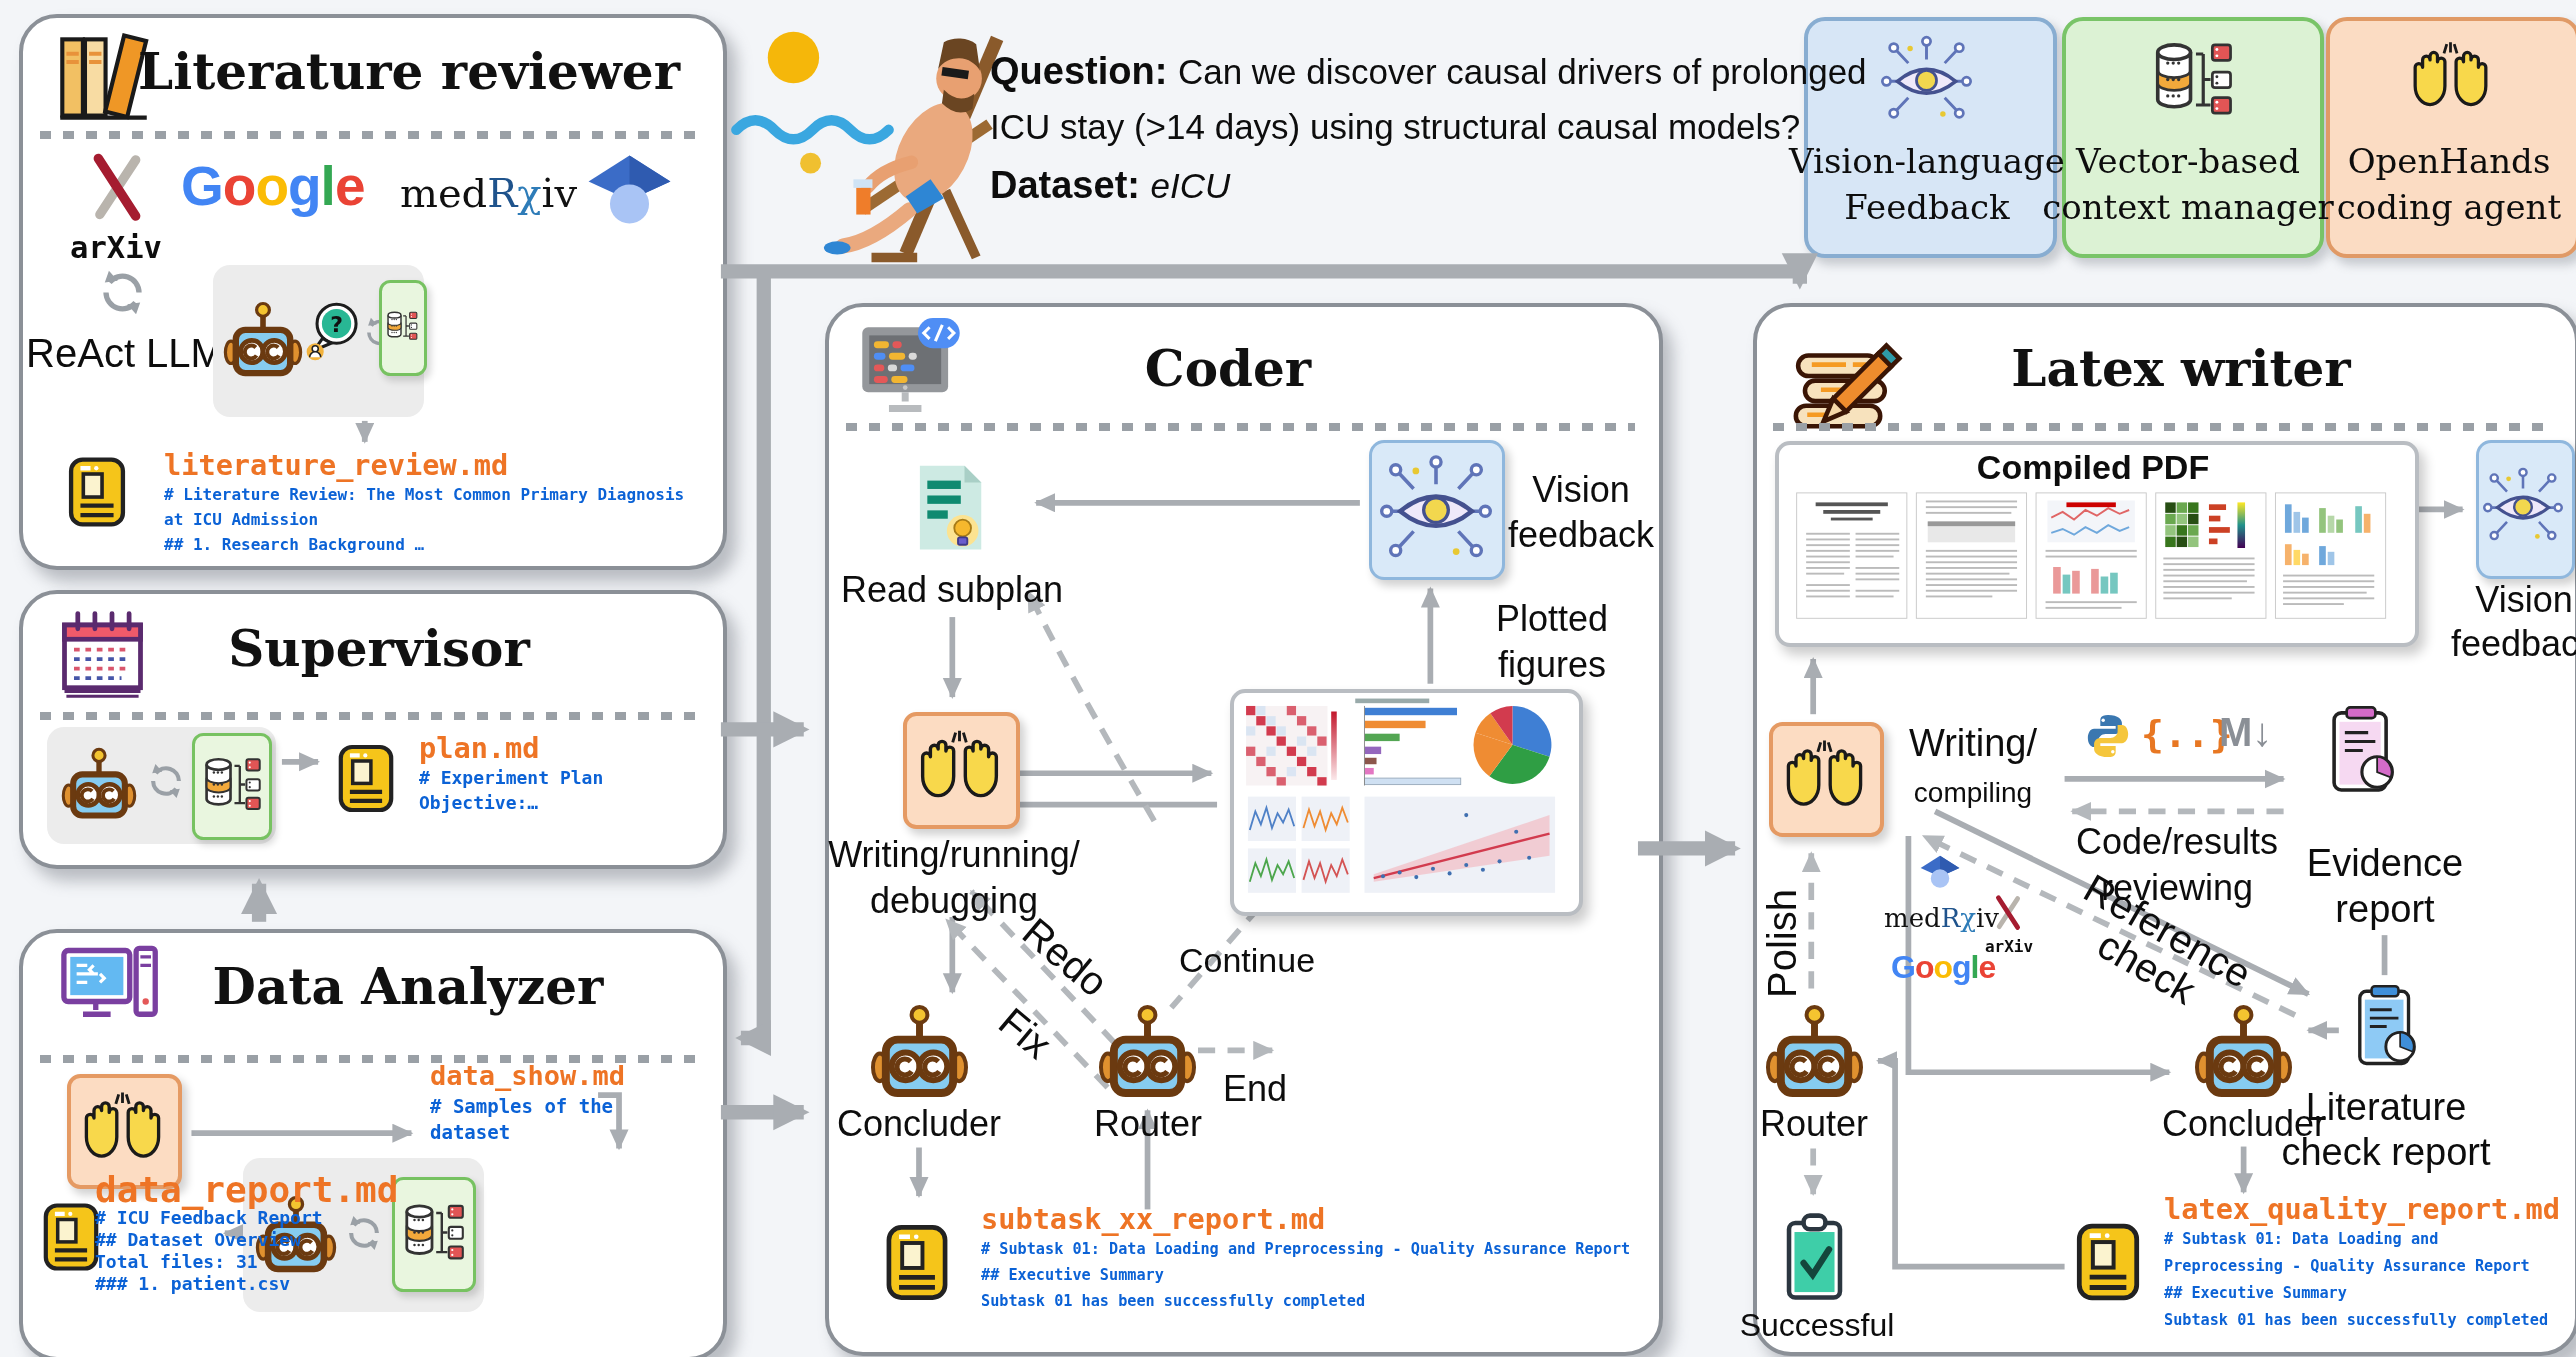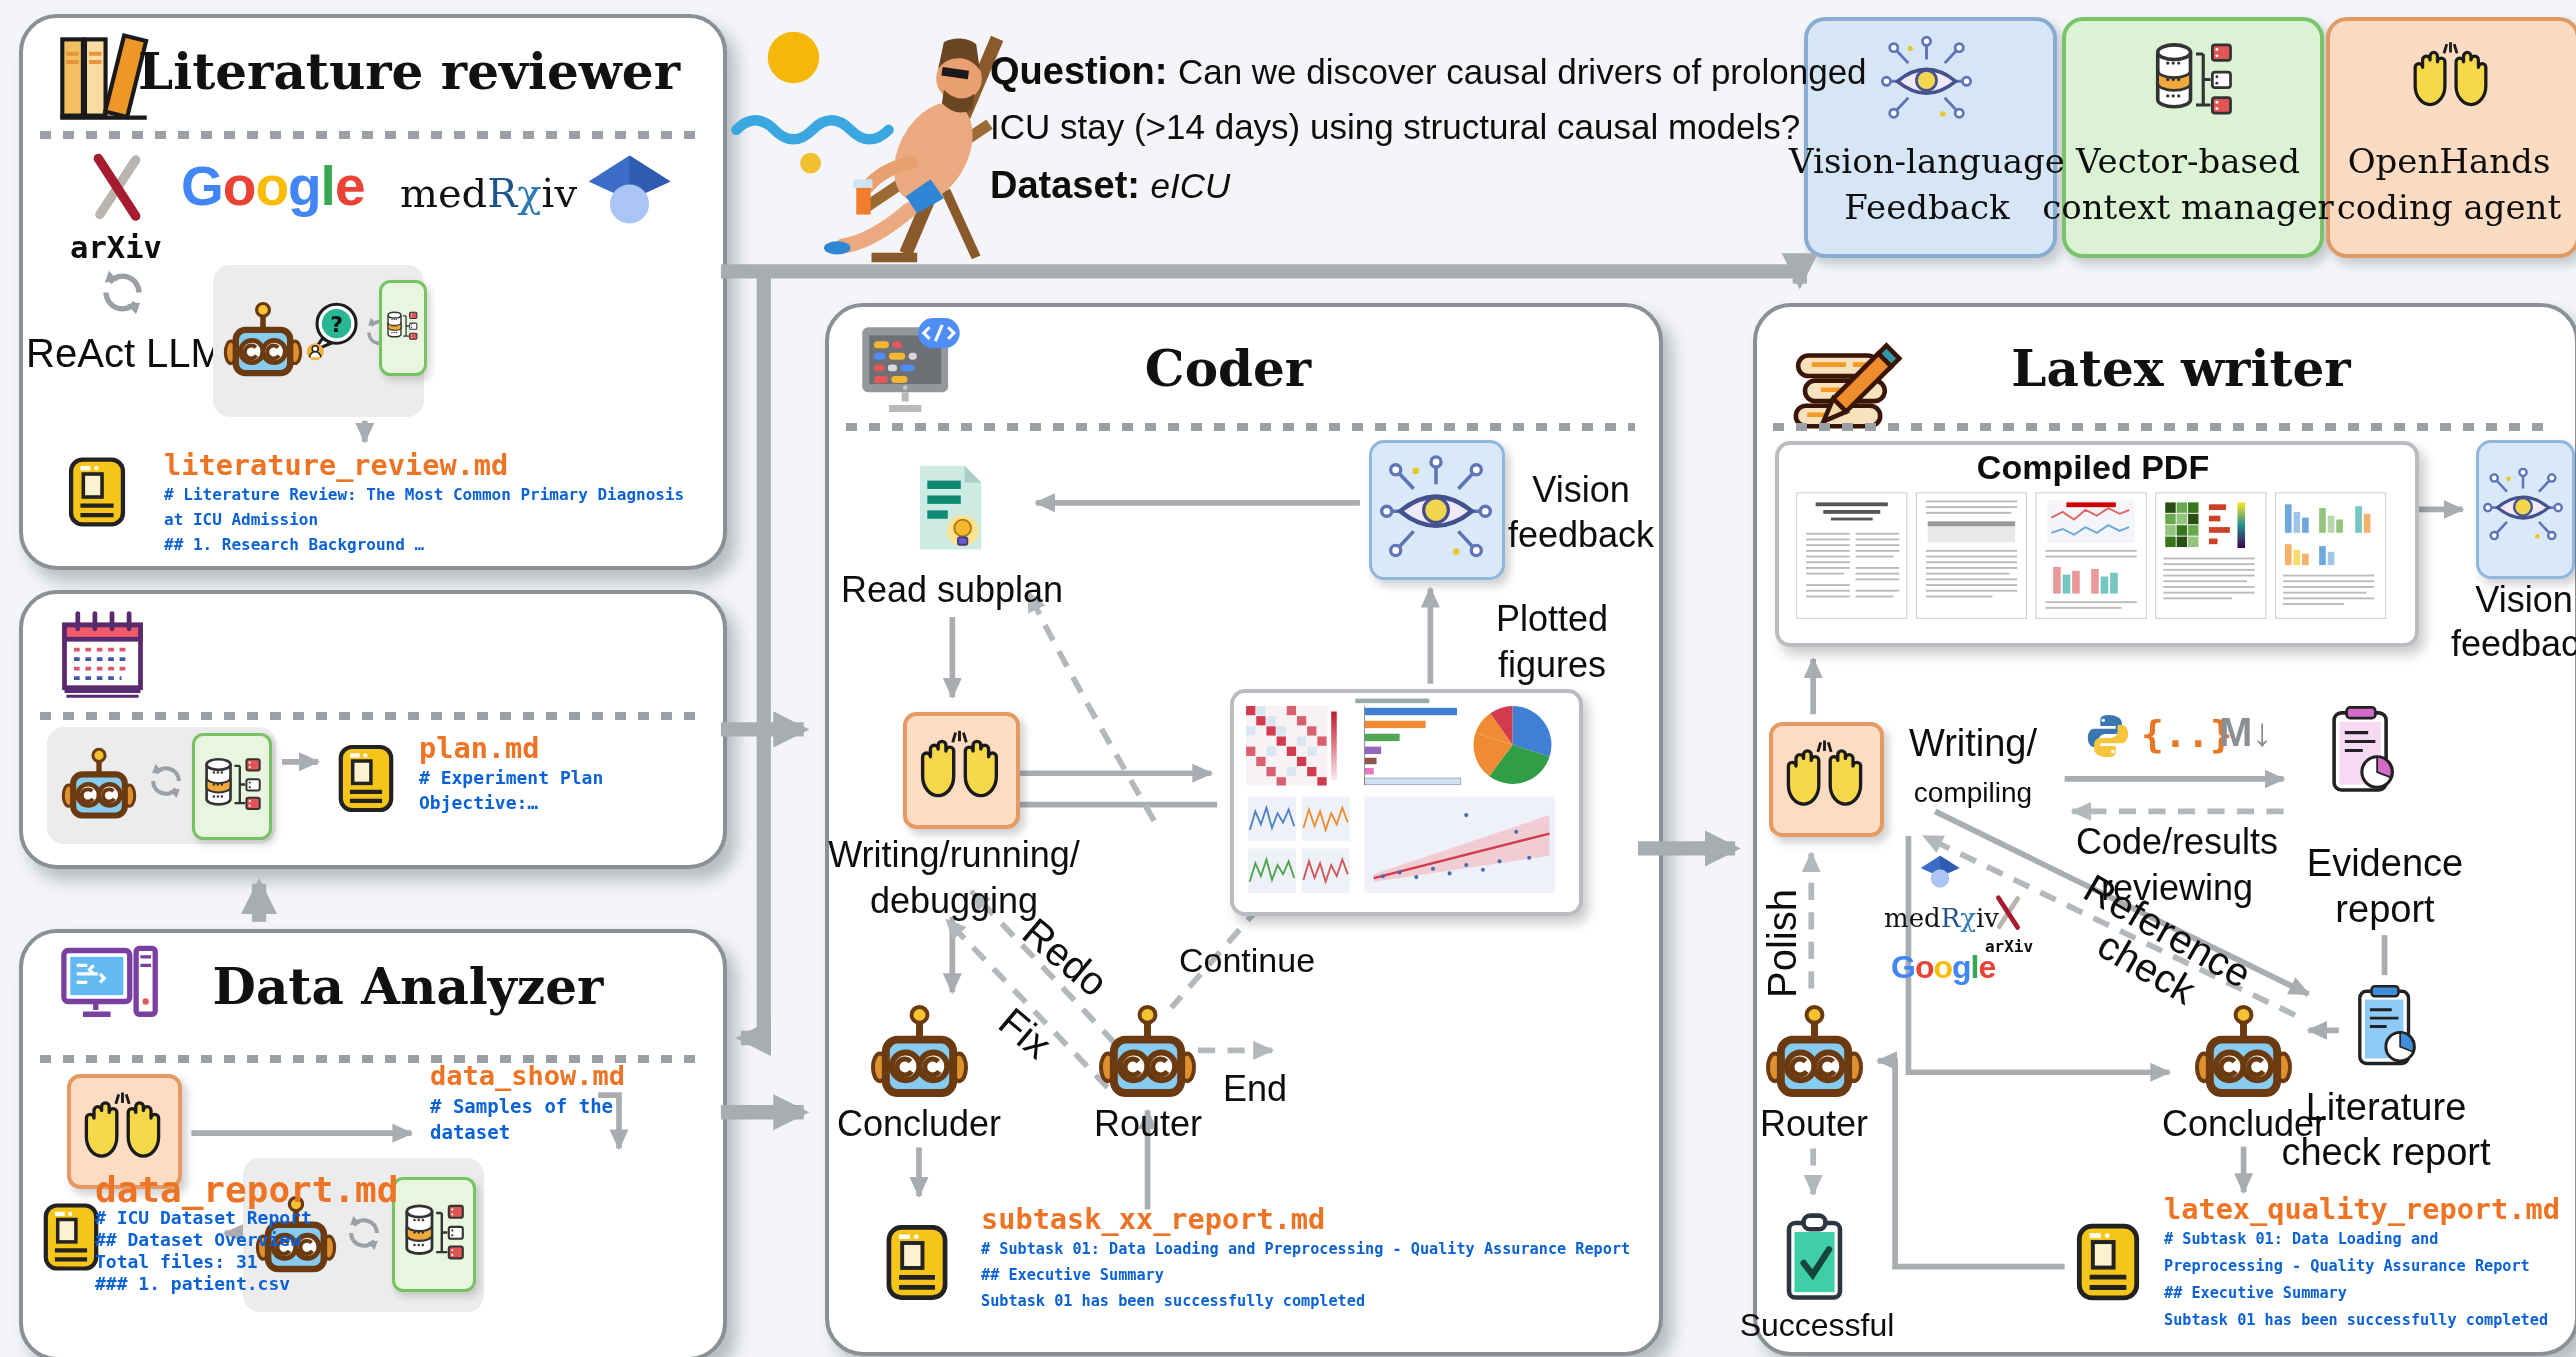--- a/index.html
+++ b/index.html
@@ -401,20 +401,21 @@
 <div class="fblock" style="left:164px;top:448px">
   <div class="fname">literature_review.md</div>
   <div class="fline" style="font-size:16px;line-height:25px"># Literature Review: The Most Common Primary Diagnosis</div>
   <div class="fline" style="font-size:16px;line-height:25px">at ICU Admission</div>
   <div class="fline" style="font-size:16px;line-height:25px">## 1. Research Background …</div>
 </div>
 
 <svg class="abs" style="left:55px;top:602px" width="95" height="103" viewBox="0 0 100 108">
       <use href="#sym-cal"></use>
     </svg>
+<div class="title" style="left:379px;top:619px">Supervisor</div>
 <div class="dotline" style="left:40px;top:712px;width:659px"></div>
 <div class="panel" style="left:47px;top:727px;width:229px;height:117px"></div>
 <svg class="abs" style="left:61px;top:735px" width="76" height="97" viewBox="0 0 80 102">
       <use href="#sym-robot"></use>
     </svg>
 <svg class="abs" style="left:143px;top:756px" width="46" height="50" viewBox="0 0 48 52">
       <use href="#sym-refresh"></use>
     </svg>
 <div class="chip-green" style="left:192px;top:733px;width:74px;height:101px">
       <svg width="67" height="93" style="margin:1.9px 0 0 1.9px" viewBox="0 0 70 98">
@@ -455,21 +456,21 @@
 <div class="chip-green" style="left:392px;top:1177px;width:78px;height:109px">
       <svg width="70" height="101" style="margin:1.9px" viewBox="0 0 74 106">
         <use href="#sym-db"></use>
       </svg>
     </div>
 <svg class="abs" style="left:36px;top:1194px" width="70" height="86" viewBox="0 0 74 90">
       <use href="#sym-ydoc"></use>
     </svg>
 <div class="fblock" style="left:95px;top:1173px">
   <div class="fname" style="font-size:36px">data_report.md</div>
-  <div class="fline" style="font-size:18px;line-height:22px"># ICU Dataset Report</div>
+  <div class="fline" style="font-size:18px;line-height:22px"># ICU Feedback Report</div>
   <div class="fline" style="font-size:18px;line-height:22px">## Dataset Overview</div>
   <div class="fline" style="font-size:18px;line-height:22px">Total files: 31</div>
   <div class="fline" style="font-size:18px;line-height:22px">### 1. patient.csv</div>
 </div>
 
 <svg class="abs" style="left:850px;top:318px" width="122" height="116" viewBox="0 0 128 122">
       <use href="#sym-pc-coder"></use>
     </svg>
 <div class="title" style="left:1228px;top:339px">Coder</div>
 <div class="dotline" style="left:846px;top:423px;width:789px"></div>

